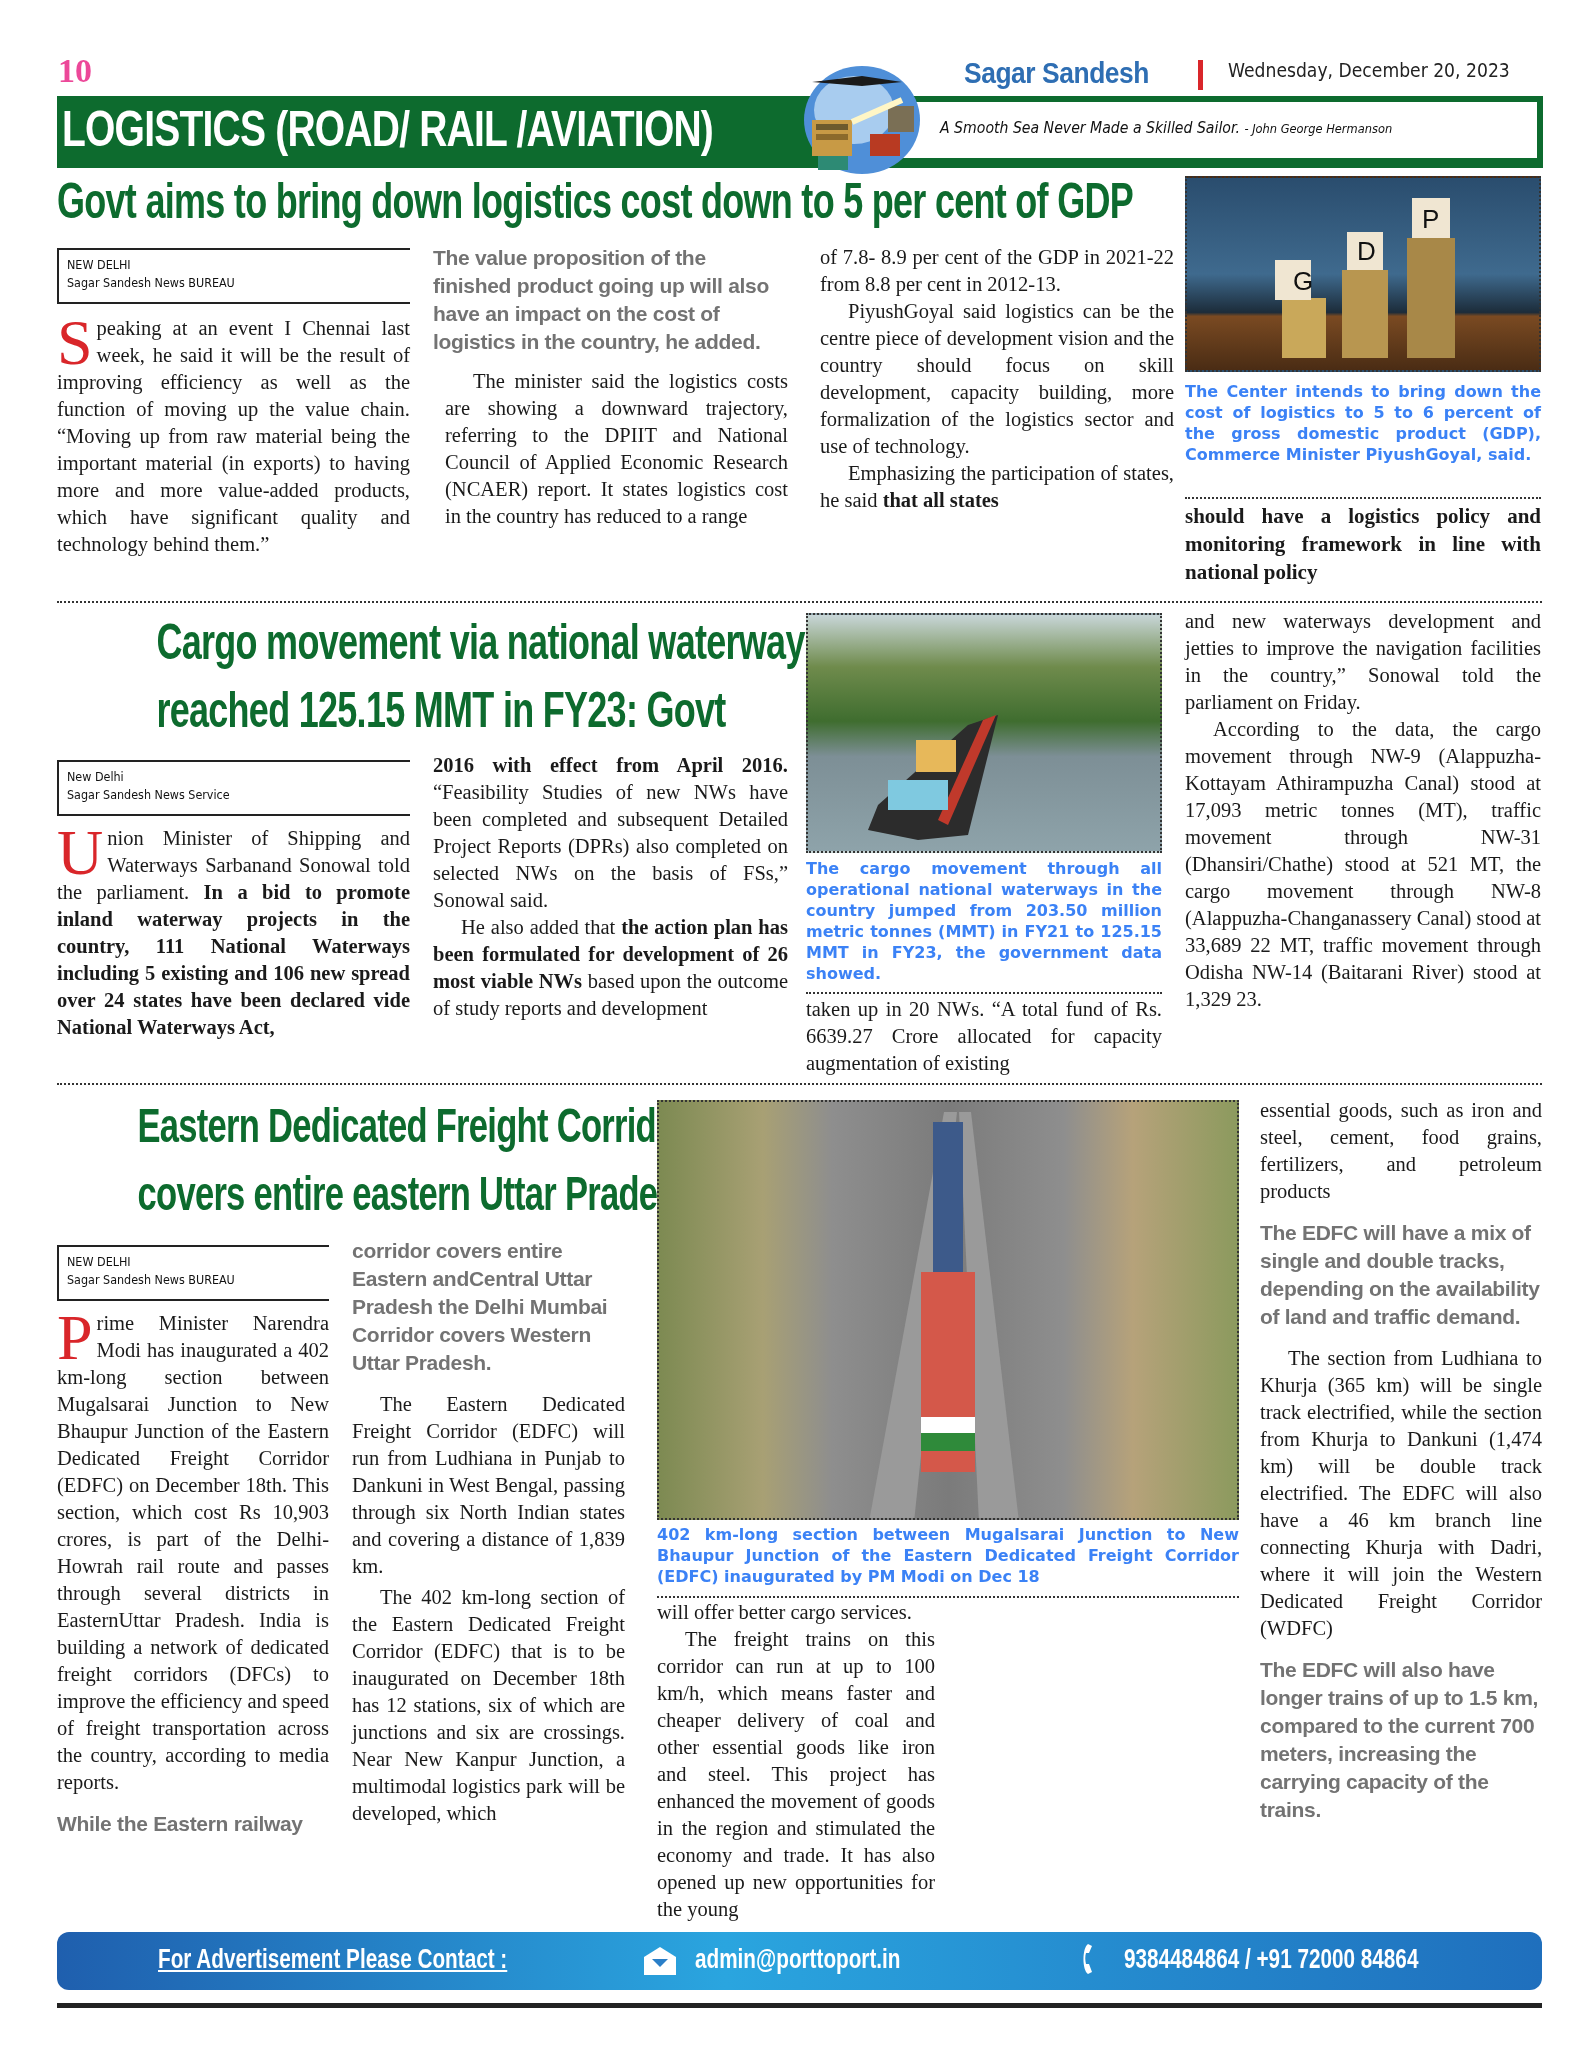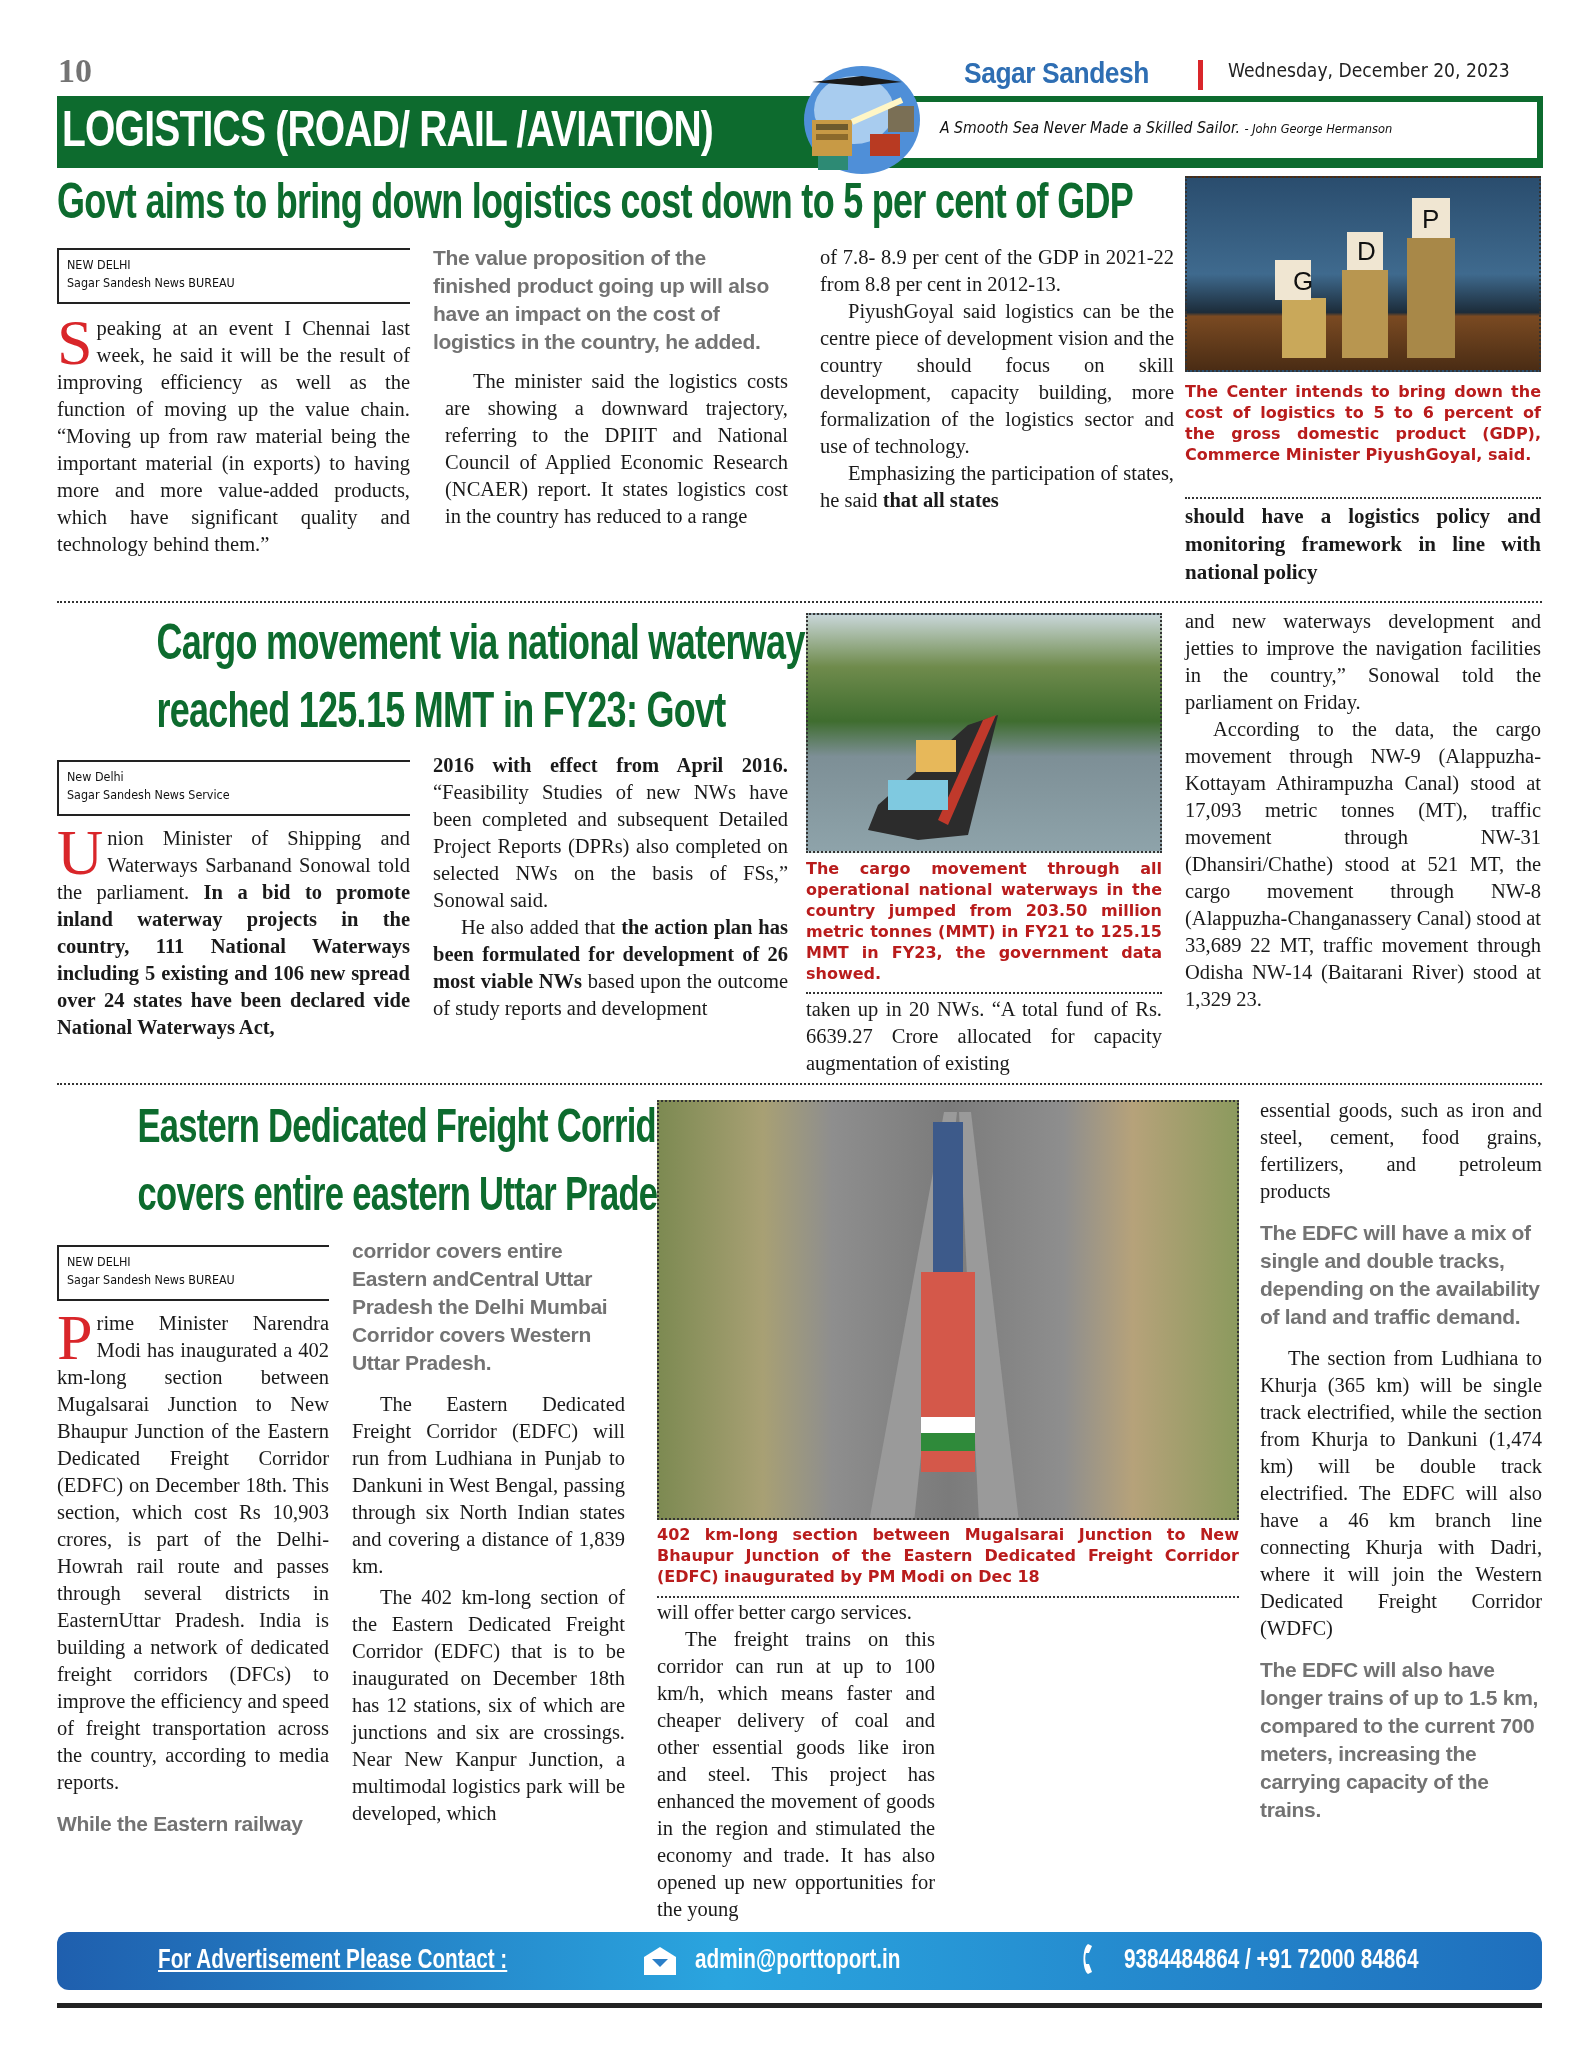--- a/index.html
+++ b/index.html
@@ -1,20 +1,20 @@
 <!DOCTYPE html>
 <html><head>
 <meta charset="utf-8">
 <style>
   html, body { margin:0; padding:0; background:#ffffff; }
   body { width:1595px; height:2067px; position:relative; overflow:hidden; font-family:"Liberation Serif", serif; color:#1a1a1a; }
   .abs { position:absolute; }
 
   
-  #page-number { left:58px; top:52px; font-size:34px; font-weight:bold; font-family:"Liberation Serif", serif; color:#737373; }
+  #page-number { left:58px; top:52px; font-size:34px; font-weight:bold; font-family:"Liberation Serif", serif; color:#ec4899; }
   #brand { left:964px; top:56px; font-size:30px; font-weight:bold; color:#2e6eb3; font-family:"Liberation Sans", sans-serif; letter-spacing:-0.5px; transform:scaleX(0.88); transform-origin:left; }
   #brand-divider { left:1198px; top:60px; width:5px; height:30px; background:#d9262a; }
   #issue-date { left:1228px; top:58px; font-size:20px; font-family:"DejaVu Sans", sans-serif; color:#222; transform:scaleX(0.86); transform-origin:left; white-space:nowrap; }
 
   #section-banner { left:57px; top:96px; width:728px; height:72px; background:#0d6b2e; }
   #section-title { left:62px; top:100px; font-size:50px; font-weight:bold; color:#fff; font-family:"Liberation Sans", sans-serif; white-space:nowrap; transform:scaleX(0.78); transform-origin:left; letter-spacing:-1px; }
   #quote-frame { left:785px; top:96px; width:758px; height:72px; background:#0d6b2e; }
   #quote-inner { left:890px; top:102px; width:647px; height:56px; background:#fff; }
   #quote-text { left:940px; top:118px; font-size:16px; font-style:italic; font-family:"DejaVu Sans", sans-serif; color:#111; white-space:nowrap; transform:scaleX(0.88); transform-origin:left; }
   #quote-author { font-size:13px; }
@@ -24,21 +24,21 @@
   #h1 { left:57px; top:172px; font-size:50px; transform:scaleX(0.72); transform-origin:left; }
 
   .byline { border-top:2px solid #222; border-bottom:2px solid #222; border-left:2px solid #222; padding:6px 8px; font-family:"DejaVu Sans", sans-serif; font-size:13px; line-height:18px; color:#111; box-sizing:border-box; }
   .byline span { display:block; transform:scaleX(0.86); transform-origin:left; white-space:nowrap; }
 
   .col { font-size:20.5px; line-height:27px; text-align:justify; color:#1a1a1a; font-family:"Liberation Serif", serif; }
   .col p { margin:0; }
   .indent { text-indent:28px; }
   .dropcap { float:left; font-size:64px; line-height:52px; color:#d9262a; margin:2px 4px 0 0; font-family:"Liberation Serif", serif; }
   .pull { font-family:"Liberation Sans", sans-serif; font-weight:bold; color:#737373; font-size:21px; line-height:28px; letter-spacing:-0.3px; }
-  .caption { font-family:"DejaVu Sans", sans-serif; font-weight:bold; font-size:16px; line-height:21px; color:#b91c1c; text-align:justify; }
+  .caption { font-family:"DejaVu Sans", sans-serif; font-weight:bold; font-size:16px; line-height:21px; color:#3b82f6; text-align:justify; }
   .dotline { border-top:2px dotted #333; height:0; }
   .photo { border:2px dotted #333; box-sizing:border-box; overflow:hidden; }
 
   
   #ad-strip { left:57px; top:1932px; width:1485px; height:58px; border-radius:12px; background:linear-gradient(90deg,#1f5fae 0%, #2aa5df 45%, #1f6fbd 100%); }
   #ad-label { left:158px; top:1943px; font-size:28px; font-weight:bold; color:#fff; font-family:"Liberation Sans", sans-serif; text-decoration:underline; white-space:nowrap; transform:scaleX(0.74); transform-origin:left; }
   #ad-email-icon { left:642px; top:1945px; width:36px; height:32px; }
   #ad-email { left:695px; top:1943px; font-size:28px; font-weight:bold; color:#fff; font-family:"Liberation Sans", sans-serif; white-space:nowrap; transform:scaleX(0.74); transform-origin:left; }
   #ad-phone-icon { left:1080px; top:1942px; width:24px; height:34px; }
   #ad-phone { left:1124px; top:1943px; font-size:28px; font-weight:bold; color:#fff; font-family:"Liberation Sans", sans-serif; white-space:nowrap; transform:scaleX(0.74); transform-origin:left; }

